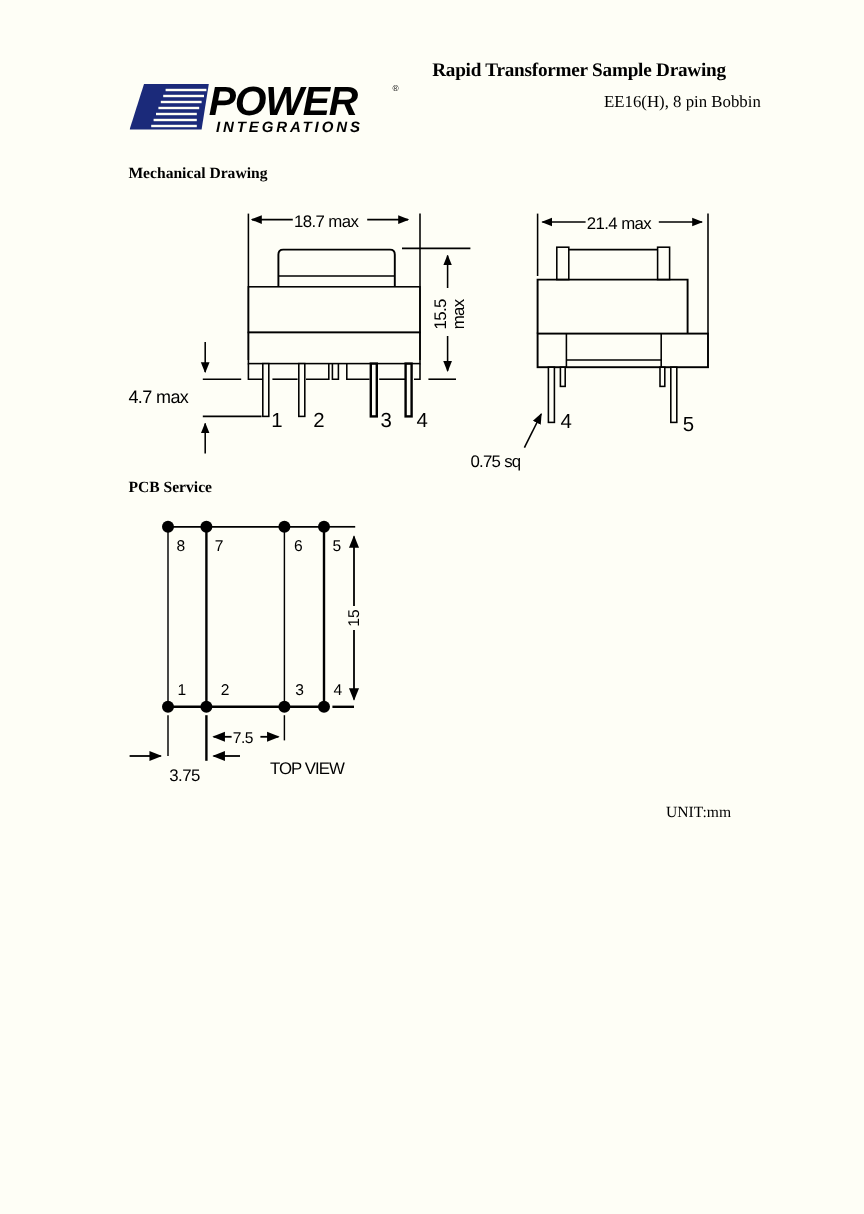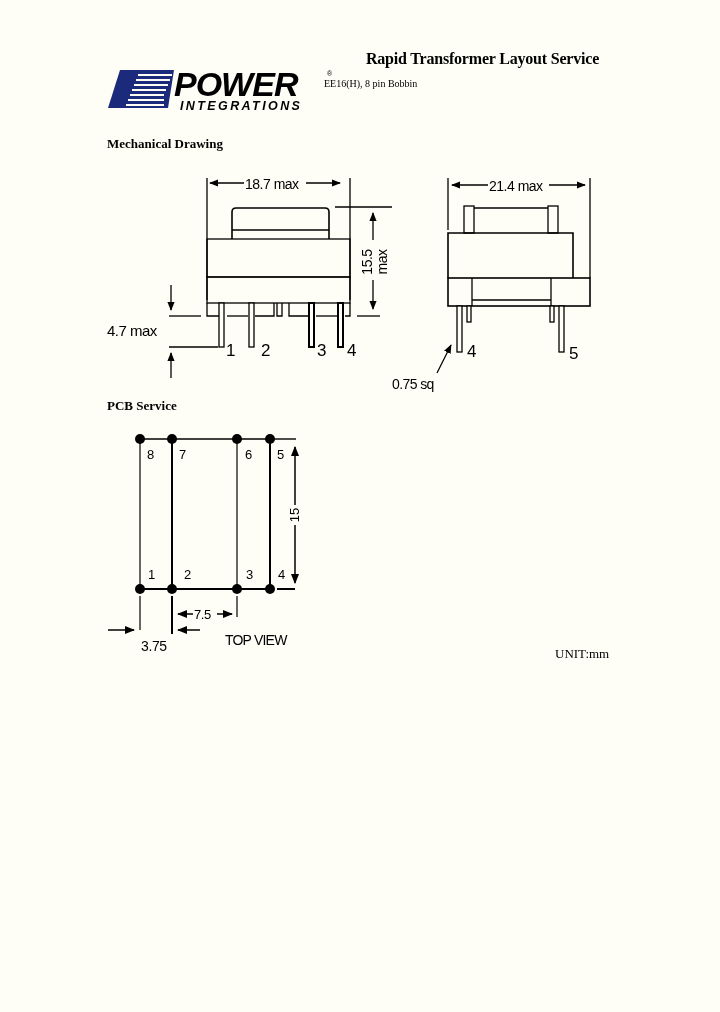--- a/index.html
+++ b/index.html
@@ -12,29 +12,29 @@
     color: #000;
   }
   .abs { position: absolute; }
   #logo { left: 108px; top: 68px; width: 230px; height: 48px; }
   #title {
     left: 340px; top: 50px; width: 285px; text-align: center;
     font-family: "Liberation Serif", serif; font-weight: bold; font-size: 16px;
     letter-spacing: -0.2px;
   }
   #subtitle {
-    left: 324px; top: 78px; width: 285px; text-align: left;
-    font-family: "Liberation Serif", serif; font-size: 10px;
+    left: 349px; top: 78px; width: 285px; text-align: right;
+    font-family: "Liberation Serif", serif; font-size: 14px;
   }
   .section-heading {
     font-family: "Liberation Serif", serif; font-weight: bold; font-size: 13px; text-align: right;
   }
   #sec-mech { left: 107px; top: 136px; }
   #sec-pcb { left: 107px; top: 398px; }
-  #unit { left: 555px; top: 646px; font-size: 13px; font-family: "Liberation Serif", serif; }
+  #unit { left: 555px; top: 669px; font-size: 13px; font-family: "Liberation Serif", serif; }
   #drawing { left: 0; top: 0; width: 720px; height: 1012px; }
   svg text { font-family: "Liberation Sans", sans-serif; fill: #000; }
 </style>
 </head>
 <body>
 
 <div id="logo" class="abs">
   <svg width="230" height="48" viewBox="0 0 230 48">
 
     <g fill="#1b2a7a">
@@ -48,21 +48,21 @@
       <rect x="22" y="26" width="34" height="2"></rect>
       <rect x="20" y="31" width="36" height="2"></rect>
       <rect x="18" y="36" width="38" height="2"></rect>
     </g>
     <text x="66" y="28" font-family="Liberation Sans, sans-serif" font-weight="bold" font-style="italic" font-size="34" fill="#1b2a7a" letter-spacing="-1">POWER</text>
     <text x="72" y="42" font-family="Liberation Sans, sans-serif" font-weight="bold" font-style="italic" font-size="12.5" fill="#1b2a7a" letter-spacing="2.4">INTEGRATIONS</text>
     <text x="219" y="8" font-family="Liberation Sans, sans-serif" font-size="7" fill="#1b2a7a">®</text>
   </svg>
 </div>
 
-<div id="title" class="abs">Rapid Transformer Layout Service</div>
+<div id="title" class="abs">Rapid Transformer Sample Drawing</div>
 <div id="subtitle" class="abs">EE16(H), 8 pin Bobbin</div>
 
 <div id="sec-mech" class="abs section-heading">Mechanical Drawing</div>
 <div id="sec-pcb" class="abs section-heading">PCB Service</div>
 
 <svg id="drawing" class="abs" viewBox="0 0 720 1012">
   <defs>
     <marker id="arr" viewBox="0 0 10 10" refX="9" refY="5" markerWidth="7" markerHeight="7" orient="auto-start-reverse">
       <path d="M0,1 L10,5 L0,9 Z" fill="#000"></path>
     </marker>

